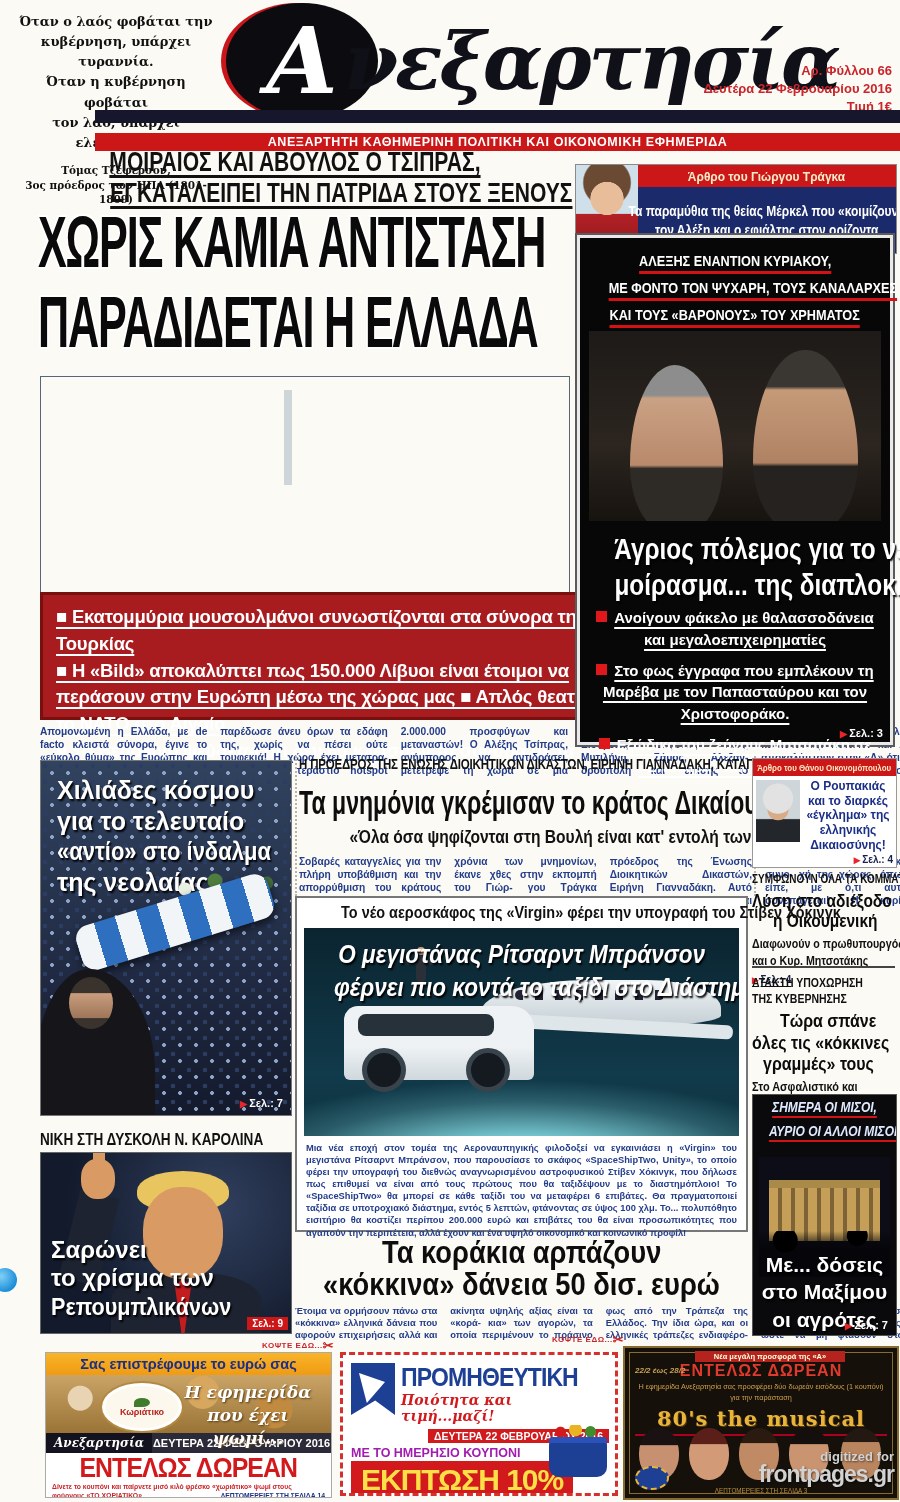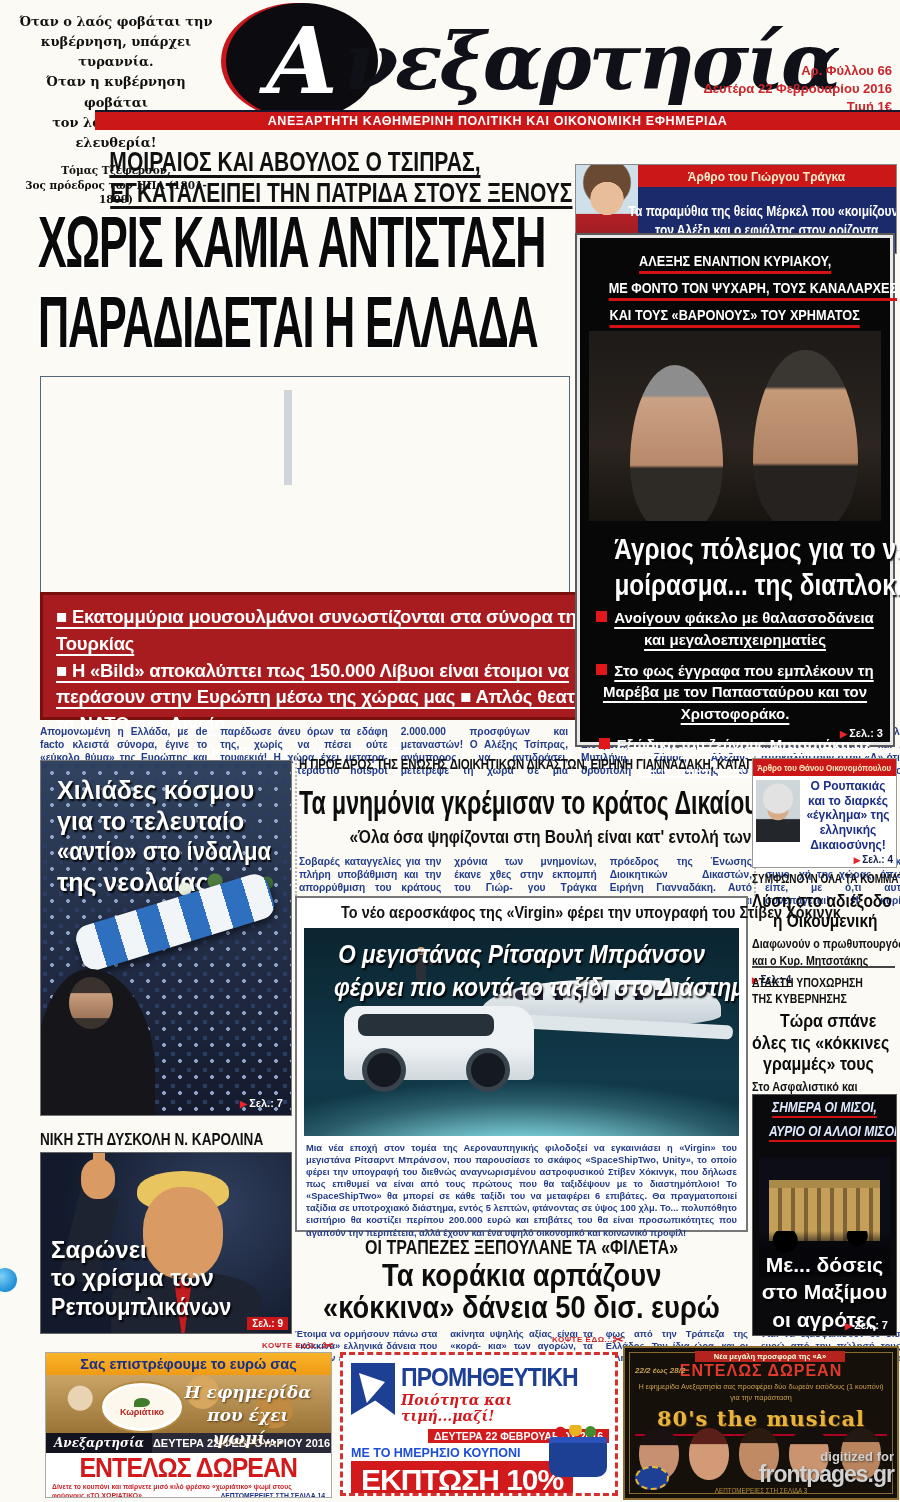--- a/index.html
+++ b/index.html
@@ -168,22 +168,22 @@
   .bread-free{height:30px;display:flex;align-items:center;justify-content:center;color:#d21a1d;font-weight:900;font-size:27px;letter-spacing:-1px;}
   .bread-small{color:#c9252b;font-weight:bold;font-size:6.8px;line-height:1.3;padding:0 6px;}
   .promad{border:3px dashed #d3302e;background:#fff;overflow:hidden;}
   .prom-flag{position:absolute;left:8px;top:8px;width:44px;height:52px;background:#1d3f94;
      clip-path:polygon(0 0,100% 0,100% 100%,55% 72%,0 100%);}
   .prom-flag::before{content:"";position:absolute;left:8px;top:10px;width:26px;height:30px;background:#fff;
      clip-path:polygon(0 0,100% 30%,30% 100%);}
   .prom-brand{color:#1d3f94;font-weight:900;font-size:25px;letter-spacing:-1px;margin-top:8px;}
   .prom-slogan{color:#d21a1d;font-family:"DejaVu Serif",serif;font-style:italic;font-weight:bold;font-size:14px;}
   .prom-date{background:#d21a1d;color:#fff;font-weight:bold;font-size:10.5px;padding:1px 6px;display:inline-block;}
-  .prom-line1{color:#1d4ed8;font-weight:900;font-size:12.5px;}
-  .prom-big{background:#d21a1d;color:#ffffff;font-weight:900;font-size:30px;padding:2px 10px;display:inline-block;letter-spacing:-1px;}
+  .prom-line1{color:#a21caf;font-weight:900;font-size:12.5px;}
+  .prom-big{background:#d21a1d;color:#fde047;font-weight:900;font-size:30px;padding:2px 10px;display:inline-block;letter-spacing:-1px;}
   .basket{position:absolute;right:8px;bottom:16px;width:58px;height:40px;background:#1d3f94;border-radius:4px 4px 10px 10px;
      box-shadow:inset 0 6px 0 #2a52b8;}
   .basket::before{content:"";position:absolute;left:4px;top:-12px;width:50px;height:12px;
      background:radial-gradient(circle at 15% 60%,#d21a1d 5px,transparent 6px),
        radial-gradient(circle at 45% 40%,#e8b422 6px,transparent 7px),
        radial-gradient(circle at 75% 55%,#3f8d2c 5px,transparent 6px);}
   .musad{background:#15100a;border:2px solid #8a6b2f;box-shadow:inset 0 0 0 4px #15100a,inset 0 0 0 5px #8a6b2f;overflow:hidden;}
   .mus-offer{position:absolute;left:70px;top:3px;width:150px;background:#b5231f;color:#ffd;font-weight:bold;font-size:7.5px;
      text-align:center;padding:1px 0;}
   .mus-free{position:absolute;left:0;right:0;top:14px;text-align:center;color:#e03a2d;font-weight:900;font-size:16px;letter-spacing:1px;}
@@ -227,21 +227,21 @@
     <span class="mast-rest">νεξαρτησία</span>
   </div>
 
   <div class="abs issue" style="left:690px;top:62px;width:202px;">
     <div>Αρ. Φύλλου 66</div>
     <div>Δευτέρα 22 Φεβρουαρίου 2016</div>
     <div>Τιμή 1€</div>
   </div>
 
   <div class="abs band-navy" style="left:95px;top:110px;width:805px;height:13px;"></div>
-  <div class="abs band-red" style="left:95px;top:112px;width:805px;height:18px;">
+  <div class="abs band-red" style="left:95px;top:133px;width:805px;height:18px;">
     <span>ΑΝΕΞΑΡΤΗΤΗ ΚΑΘΗΜΕΡΙΝΗ ΠΟΛΙΤΙΚΗ ΚΑΙ ΟΙΚΟΝΟΜΙΚΗ ΕΦΗΜΕΡΙΔΑ</span>
   </div>
 
   <div class="abs lead-kick" style="left:45px;top:147px;width:500px;">
     <div><span class="sqc" style="transform:scaleX(.78);">ΜΟΙΡΑΙΟΣ ΚΑΙ ΑΒΟΥΛΟΣ Ο ΤΣΙΠΡΑΣ,</span></div>
     <div><span class="sqc" style="transform:scaleX(.78);">ΕΓΚΑΤΑΛΕΙΠΕΙ ΤΗΝ ΠΑΤΡΙΔΑ ΣΤΟΥΣ ΞΕΝΟΥΣ</span></div>
   </div>
 
   <div class="abs" style="left:38px;top:206px;z-index:5;">
     <div class="lead-h"><span class="sq" style="transform:scaleX(.60);">ΧΩΡΙΣ ΚΑΜΙΑ ΑΝΤΙΣΤΑΣΗ</span></div>
@@ -357,21 +357,20 @@
       <div class="branson"></div>
       <div class="abs virgin-h" style="left:6px;right:6px;top:10px;">
         <div><span class="sqc" style="transform:scaleX(.9);">Ο μεγιστάνας Ρίτσαρντ Μπράνσον</span></div>
         <div><span class="sqc" style="transform:scaleX(.9);">φέρνει πιο κοντά το ταξίδι στο Διάστημα!</span></div>
       </div>
     </div>
     <div class="abs caption" style="left:9px;right:9px;top:244px;">Μια νέα εποχή στον τομέα της Αεροναυπηγικής φιλοδοξεί να εγκαινιάσει η «Virgin» του μεγιστάνα Ρίτσαρντ Μπράνσον, που παρουσίασε το σκάφος «SpaceShipTwo, Unity», το οποίο φέρει την υπογραφή του διεθνώς αναγνωρισμένου αστροφυσικού Στίβεν Χόκινγκ, που δήλωσε πως επιθυμεί να είναι από τους πρώτους που θα ταξιδέψουν με το διαστημόπλοιο! Το «SpaceShipTwo» θα μπορεί σε κάθε ταξίδι του να μεταφέρει 6 επιβάτες. Θα πραγματοποιεί ταξίδια σε υποτροχιακό διάστημα, εντός 5 λεπτών, φτάνοντας σε ύψος 100 χλμ. Το... πολυπόθητο εισιτήριο θα κοστίζει περίπου 200.000 ευρώ και επιβάτες του θα είναι προσωπικότητες που αγαπούν την περιπέτεια, αλλά έχουν και ένα υψηλό οικονομικό και κοινωνικό προφίλ!</div>
   </div>
 
   <div class="abs" style="left:295px;top:1236px;width:453px;height:112px;text-align:center;">
-    <div class="b" style="font-size:20px;"><span class="sqc" style="transform:scaleX(.8);">ΟΙ ΤΡΑΠΕΖΕΣ ΞΕΠΟΥΛΑΝΕ ΤΑ «ΦΙΛΕΤΑ»</span></div>
     <div class="h-lg" style="font-size:31px;line-height:1.02;margin-top:1px;">
       <div><span class="sqc" style="transform:scaleX(.88);">Τα κοράκια αρπάζουν</span></div>
       <div><span class="sqc" style="transform:scaleX(.88);">«κόκκινα» δάνεια 50 δισ. ευρώ</span></div>
     </div>
     <div class="bodycols" style="margin-top:5px;height:42px;font-size:9.4px;">
       <span>Έτοιμα να ορμήσουν πάνω στα «κόκκινα» ελληνικά δάνεια που αφορούν επιχειρήσεις αλλά και ακίνητα υψηλής αξίας είναι τα «κορά-</span>
       <span>κια» των αγορών, τα οποία περιμένουν το πράσινο φως από την Τράπεζα της Ελλάδος. Την ίδια ώρα, και οι ελληνικές τράπεζες ενδιαφέρο-</span>
       <span>νται να εξασφαλίσουν 50 δισ. ευρώ από την πώλησή τους, ώστε να μη φτάσουν στο κρίσιμο σημείο και νέας ανακεφαλαιοποίησης.</span>
       
     </div>

